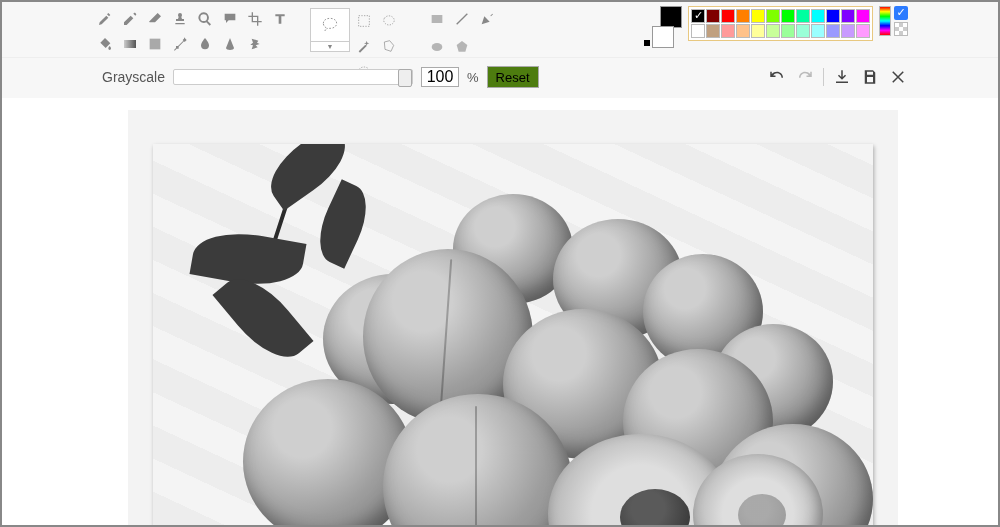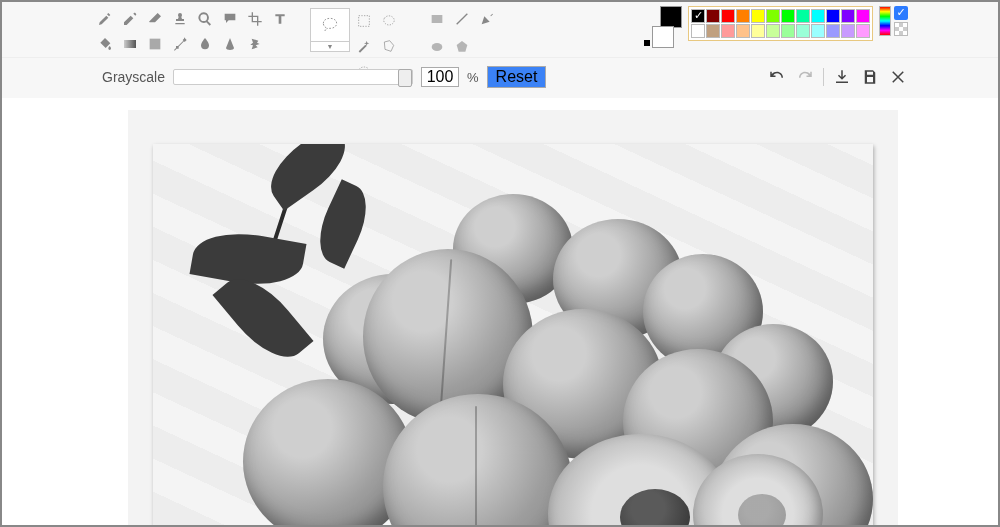--- a/index.html
+++ b/index.html
@@ -99,21 +99,21 @@
     position:absolute; right:0; top:-1px; width:14px; height:18px;
     background:#eee; border:1px solid #aaa; border-radius:2px;
   }
   .num-input {
     width:38px; height:20px; border:1px solid #aaa;
     font-size:16px; text-align:center; background:#fff;
   }
   .pct { font-size:13px; color:#555; }
   .reset-btn {
     height:22px; padding:0 8px; border:1px solid #aaa;
-    background:#3b82f6; font-size:16px; cursor:pointer;
+    background:#4d7c0f; font-size:13px; cursor:pointer;
   }
   .right-actions { margin-left:auto; display:flex; align-items:center; gap:8px; }
   .right-actions .act { width:20px; height:20px; display:flex; align-items:center; justify-content:center; color:#444; cursor:pointer; }
   .right-actions .act.disabled { color:#bbb; cursor:default; }
   .right-actions .sep { width:1px; height:18px; background:#ccc; }
   
   .canvas-area {
     background:#f3f3f3;
     width: 770px;
     margin: 12px 0 0 126px;

